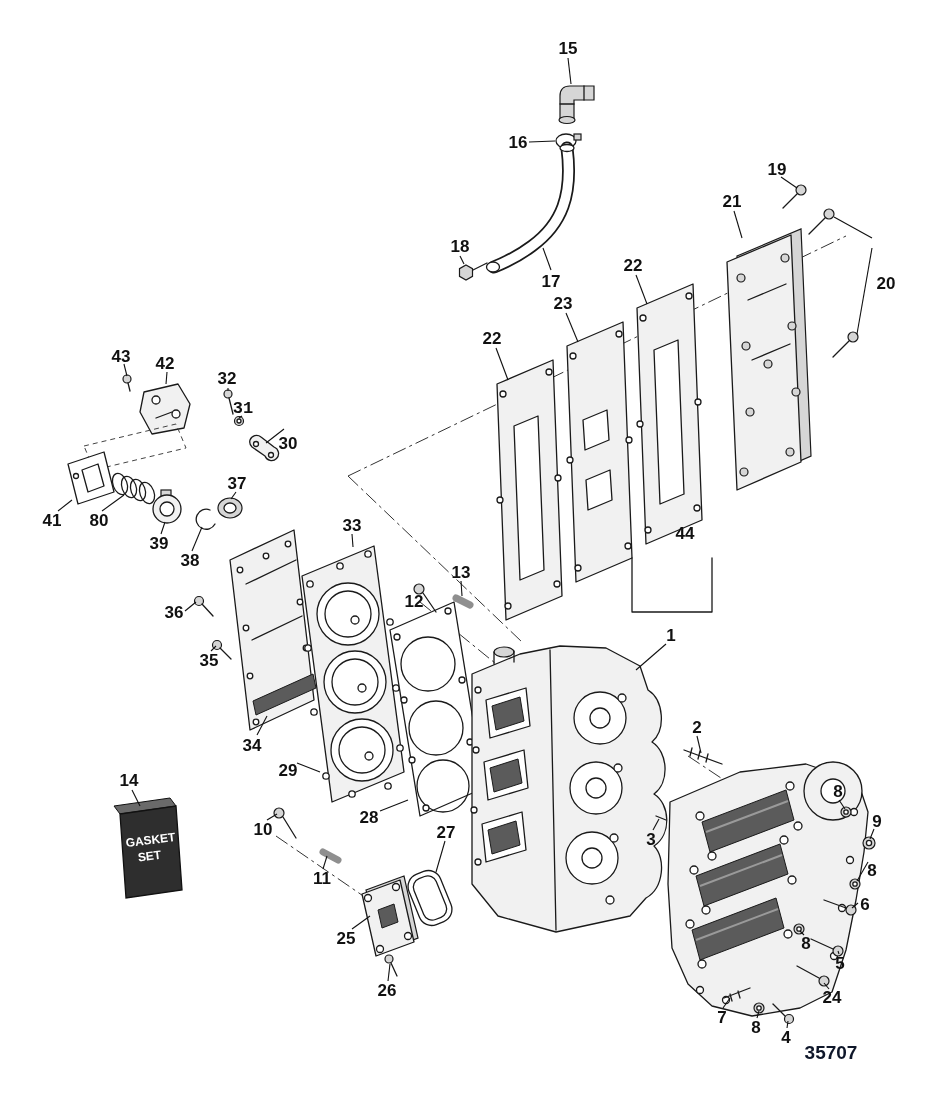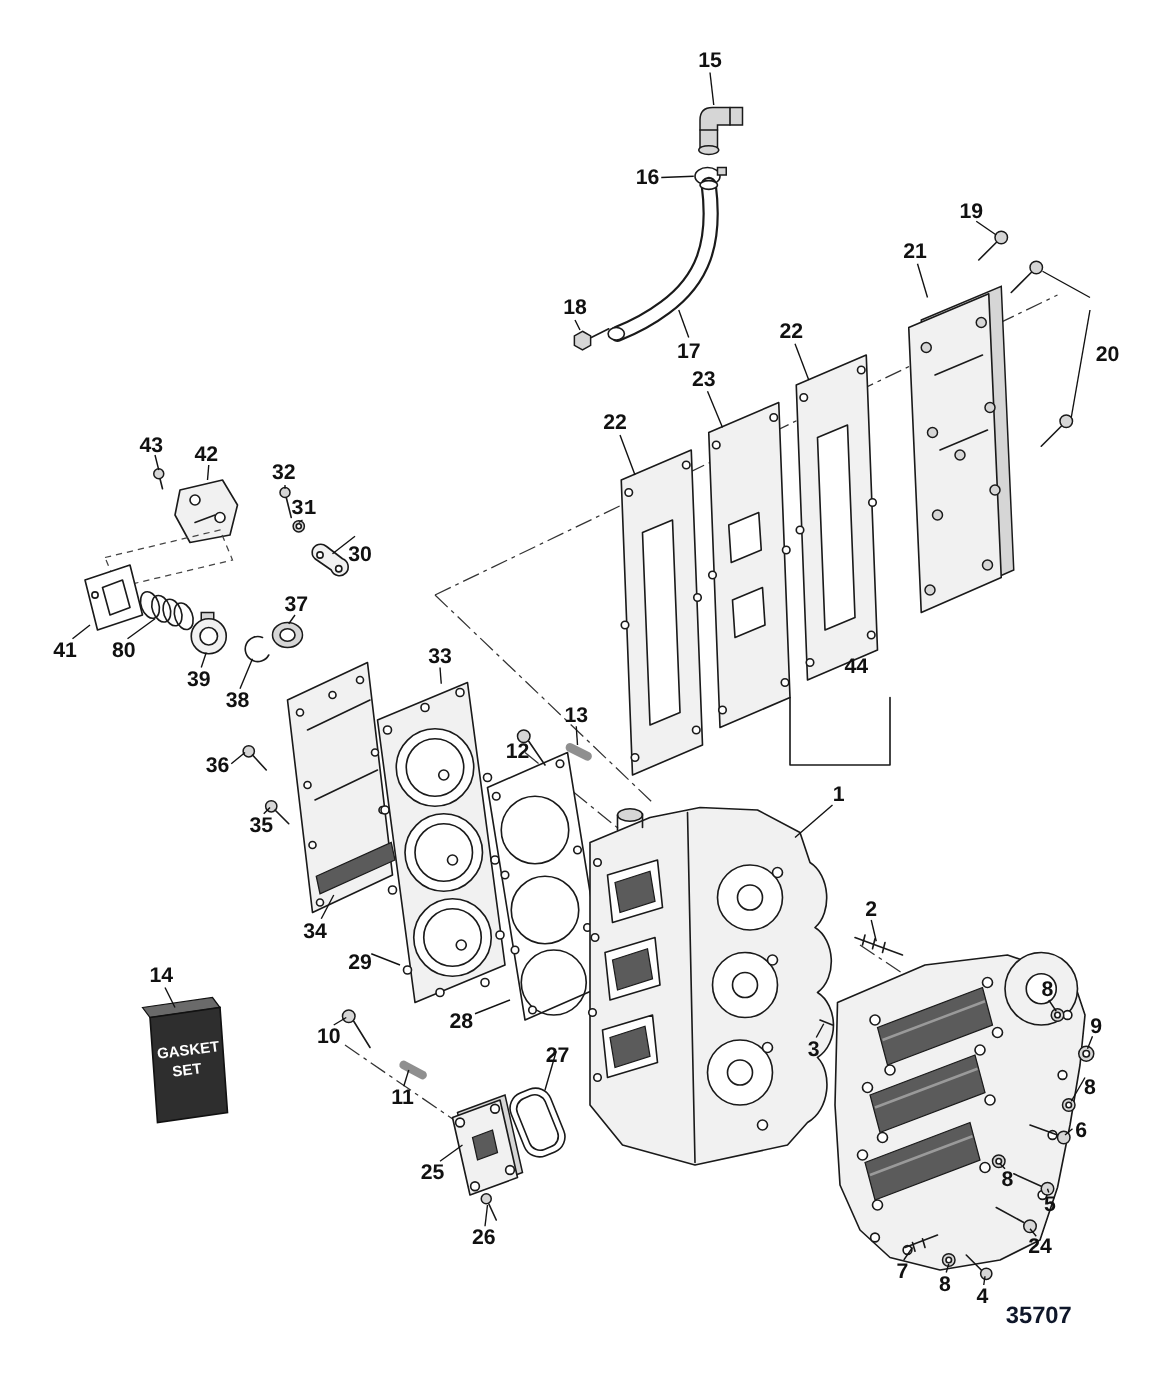--- a/index.html
+++ b/index.html
@@ -386,21 +386,21 @@
     <div class="callout" style="left: 671px; top: 635px;">1</div>
     <div class="callout" style="left: 209px; top: 660px;">35</div>
     <div class="callout" style="left: 697px; top: 727px;">2</div>
     <div class="callout" style="left: 252px; top: 745px;">34</div>
     <div class="callout" style="left: 288px; top: 770px;">29</div>
     <div class="callout" style="left: 129px; top: 780px;">14</div>
     <div class="callout" style="left: 838px; top: 791px;">8</div>
     <div class="callout" style="left: 369px; top: 817px;">28</div>
     <div class="callout" style="left: 877px; top: 821px;">9</div>
     <div class="callout" style="left: 263px; top: 829px;">10</div>
-    <div class="callout" style="left: 446px; top: 832px; margin-top: 12px;">27</div>
+    <div class="callout" style="left: 446px; top: 832px;">27</div>
     <div class="callout" style="left: 651px; top: 839px;">3</div>
     <div class="callout" style="left: 872px; top: 870px;">8</div>
     <div class="callout" style="left: 322px; top: 878px;">11</div>
     <div class="callout" style="left: 865px; top: 904px;">6</div>
     <div class="callout" style="left: 346px; top: 938px;">25</div>
     <div class="callout" style="left: 806px; top: 943px;">8</div>
     <div class="callout" style="left: 840px; top: 963px;">5</div>
     <div class="callout" style="left: 387px; top: 990px;">26</div>
     <div class="callout" style="left: 832px; top: 997px;">24</div>
     <div class="callout" style="left: 722px; top: 1017px;">7</div>

